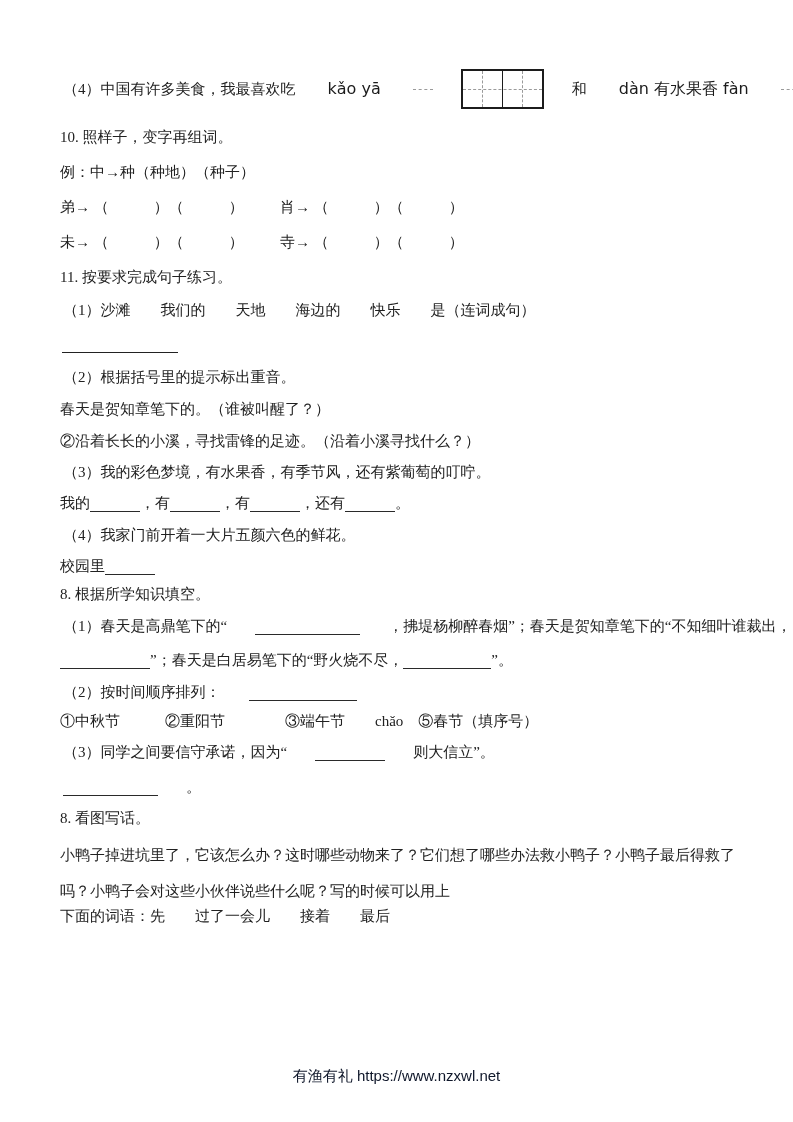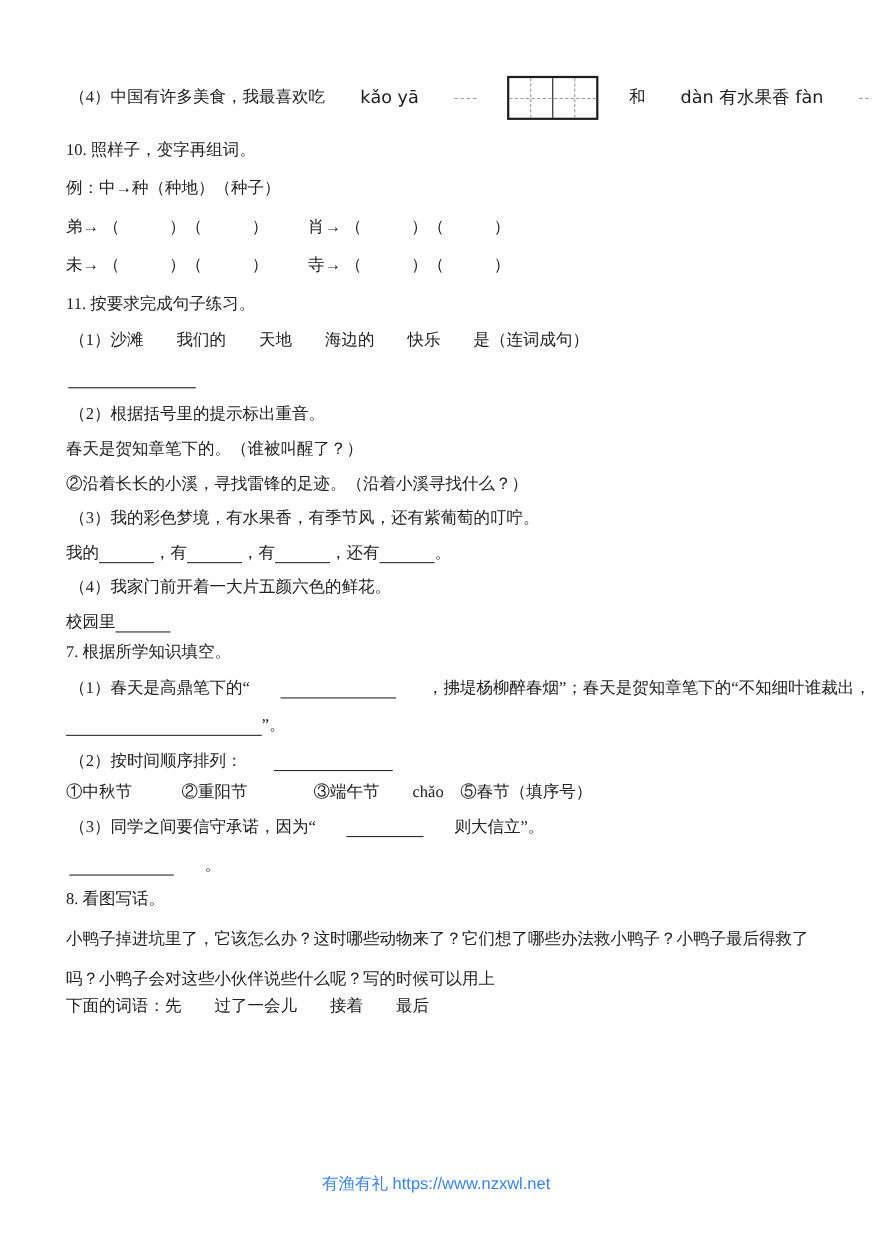--- a/index.html
+++ b/index.html
@@ -34,21 +34,21 @@
     border-bottom:1px solid #2a2a2a;
   }
   .rule{
     position:absolute;left:62px;top:352px;width:116px;height:0;
     border-top:1.5px solid #222222;
   }
   .two-col .col-l{display:inline-block;width:220px;}
   .footer{
     position:absolute;left:0;right:0;top:1076px;transform:translateY(-50%);
     text-align:center;font-family:"Liberation Sans","DejaVu Sans",sans-serif;
-    font-size:15px;color:#3b82f6;
+    font-size:15px;color:#0f172a;
   }
 </style>
 </head>
 <body>
 
 <div class="line indent" style="top:89px">
   <span>（4）中国有许多美食，我最喜欢吃</span>
   <span class="pinyin">kǎo yā</span>
   <span class="dash-lead"></span>
   <span class="tzg tzg-dark">
@@ -93,28 +93,29 @@
   <span>，还有</span>
   <span class="blank" style="width:50px"></span>
   <span>。</span>
 </div>
 <div class="line indent" style="top:535px">（4）我家门前开着一大片五颜六色的鲜花。</div>
 <div class="line" style="top:566px">
   <span>校园里</span>
   <span class="blank" style="width:50px"></span>
 </div>
 
-<div class="line" style="top:594px">7. 根据所学知识填空。</div>
+<div class="line" style="top:594px">8. 根据所学知识填空。</div>
 <div class="line indent" style="top:626px">
   <span>（1）春天是高鼎笔下的“</span>
   <span class="blank" style="width:105px"></span>
   <span>，拂堤杨柳醉春烟”；春天是贺知章笔下的“不知细叶谁裁出，</span>
 </div>
 <div class="line" style="top:660px">
   <span class="blank" style="width:90px"></span>
+  <span>”；春天是白居易笔下的“野火烧不尽，</span>
   <span class="blank" style="width:88px"></span>
   <span>”。</span>
 </div>
 <div class="line indent" style="top:692px">
   <span>（2）按时间顺序排列：</span>
   <span class="blank" style="width:108px"></span>
 </div>
 <div class="line" style="top:721px">①中秋节　　　②重阳节　　　　③端午节　　chǎo　⑤春节（填序号）</div>
 <div class="line indent" style="top:752px">
   <span>（3）同学之间要信守承诺，因为“</span>

